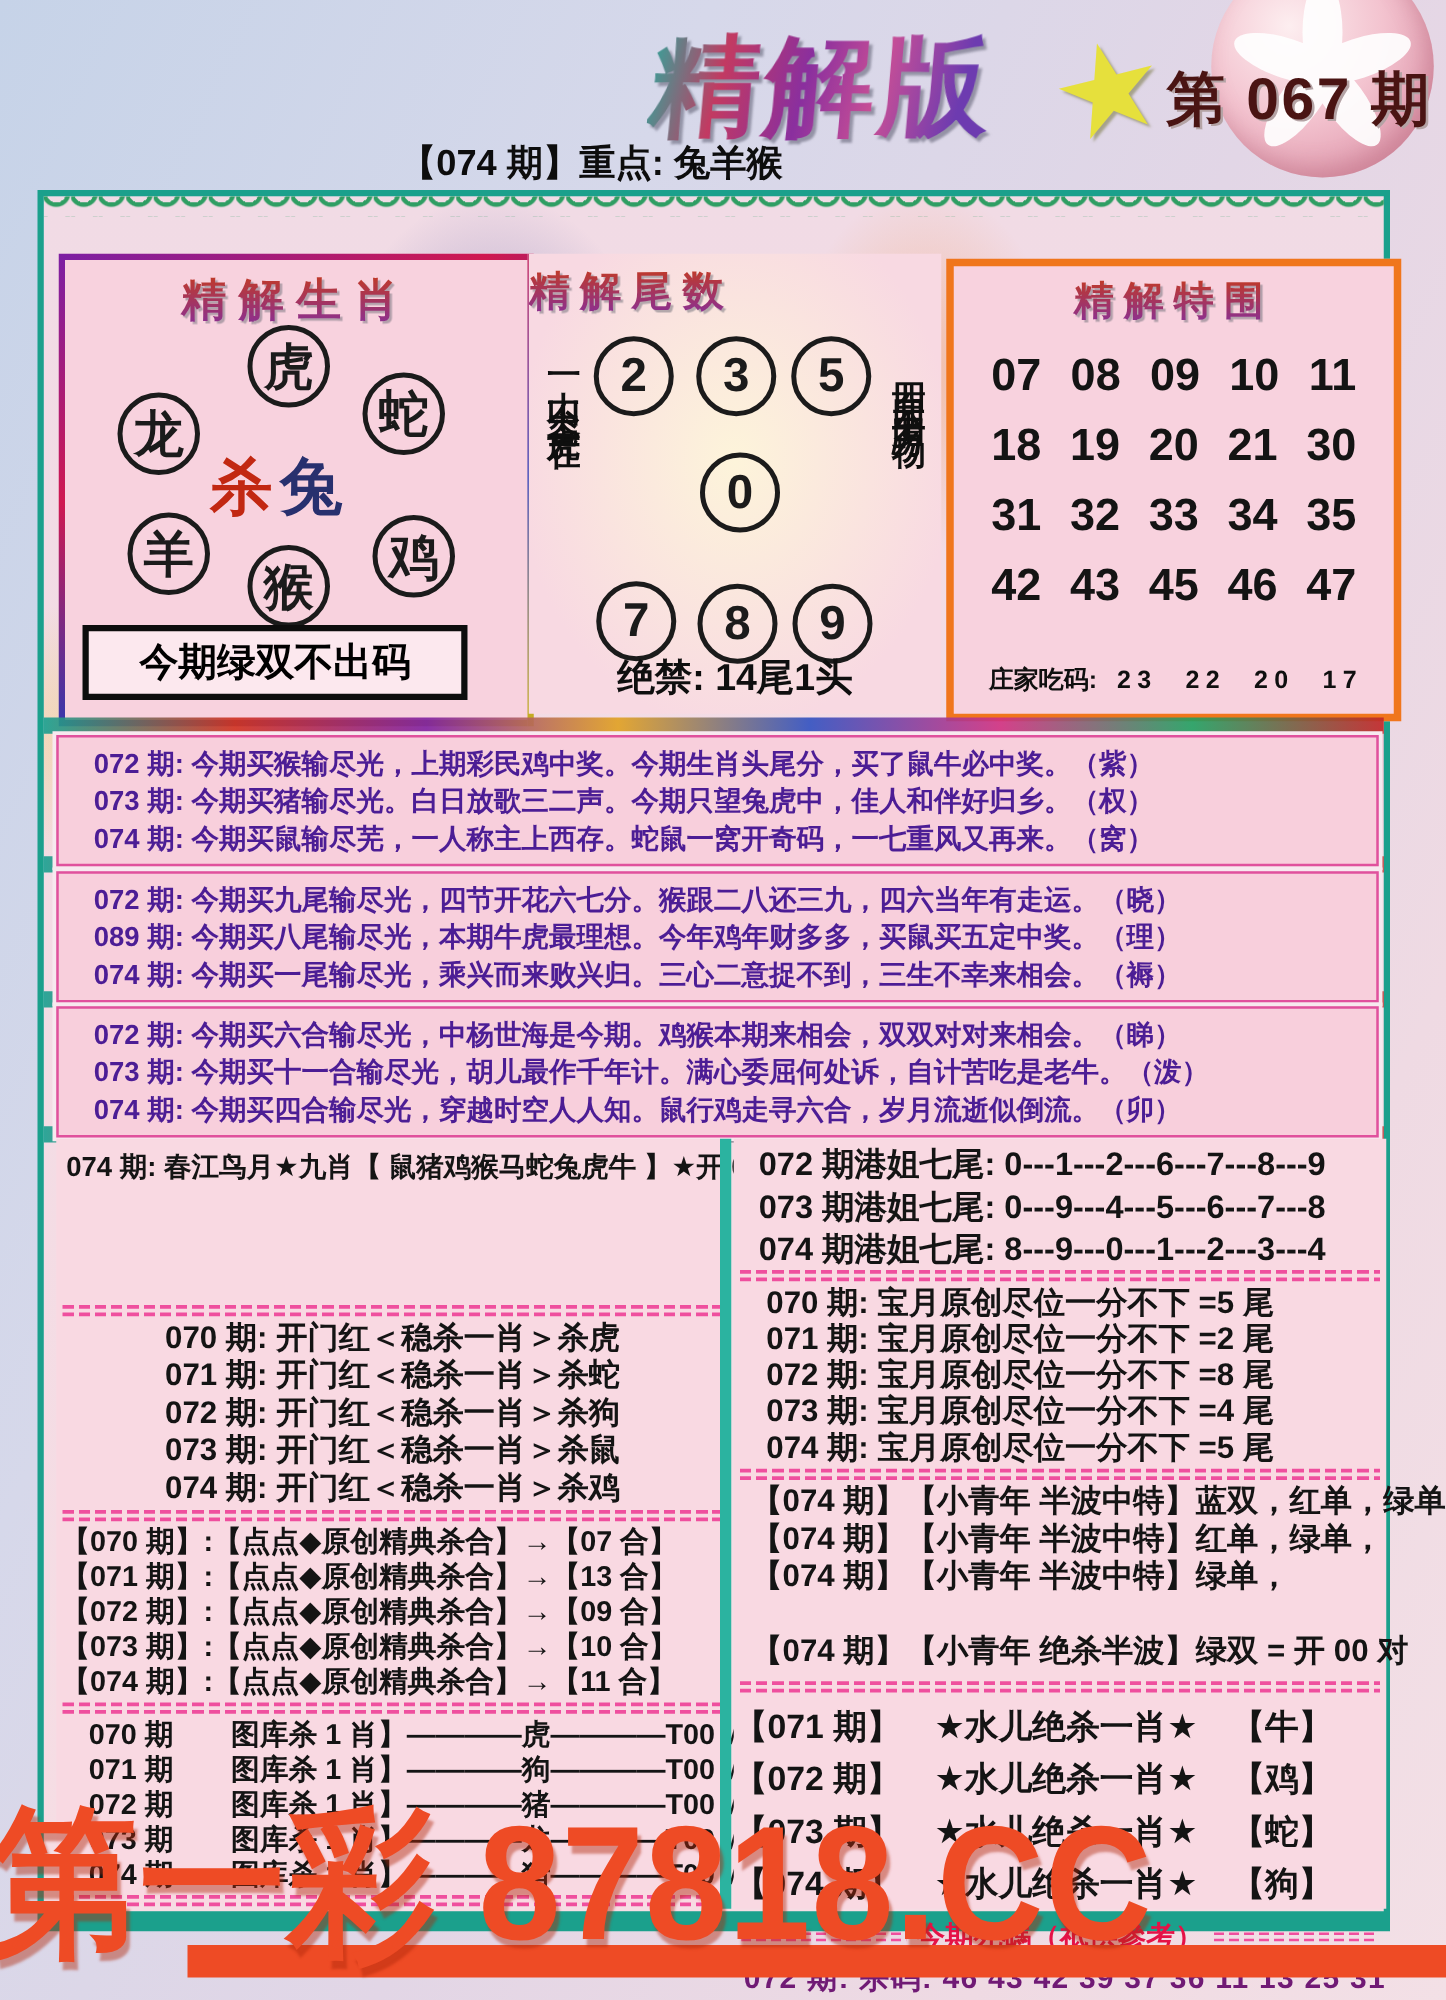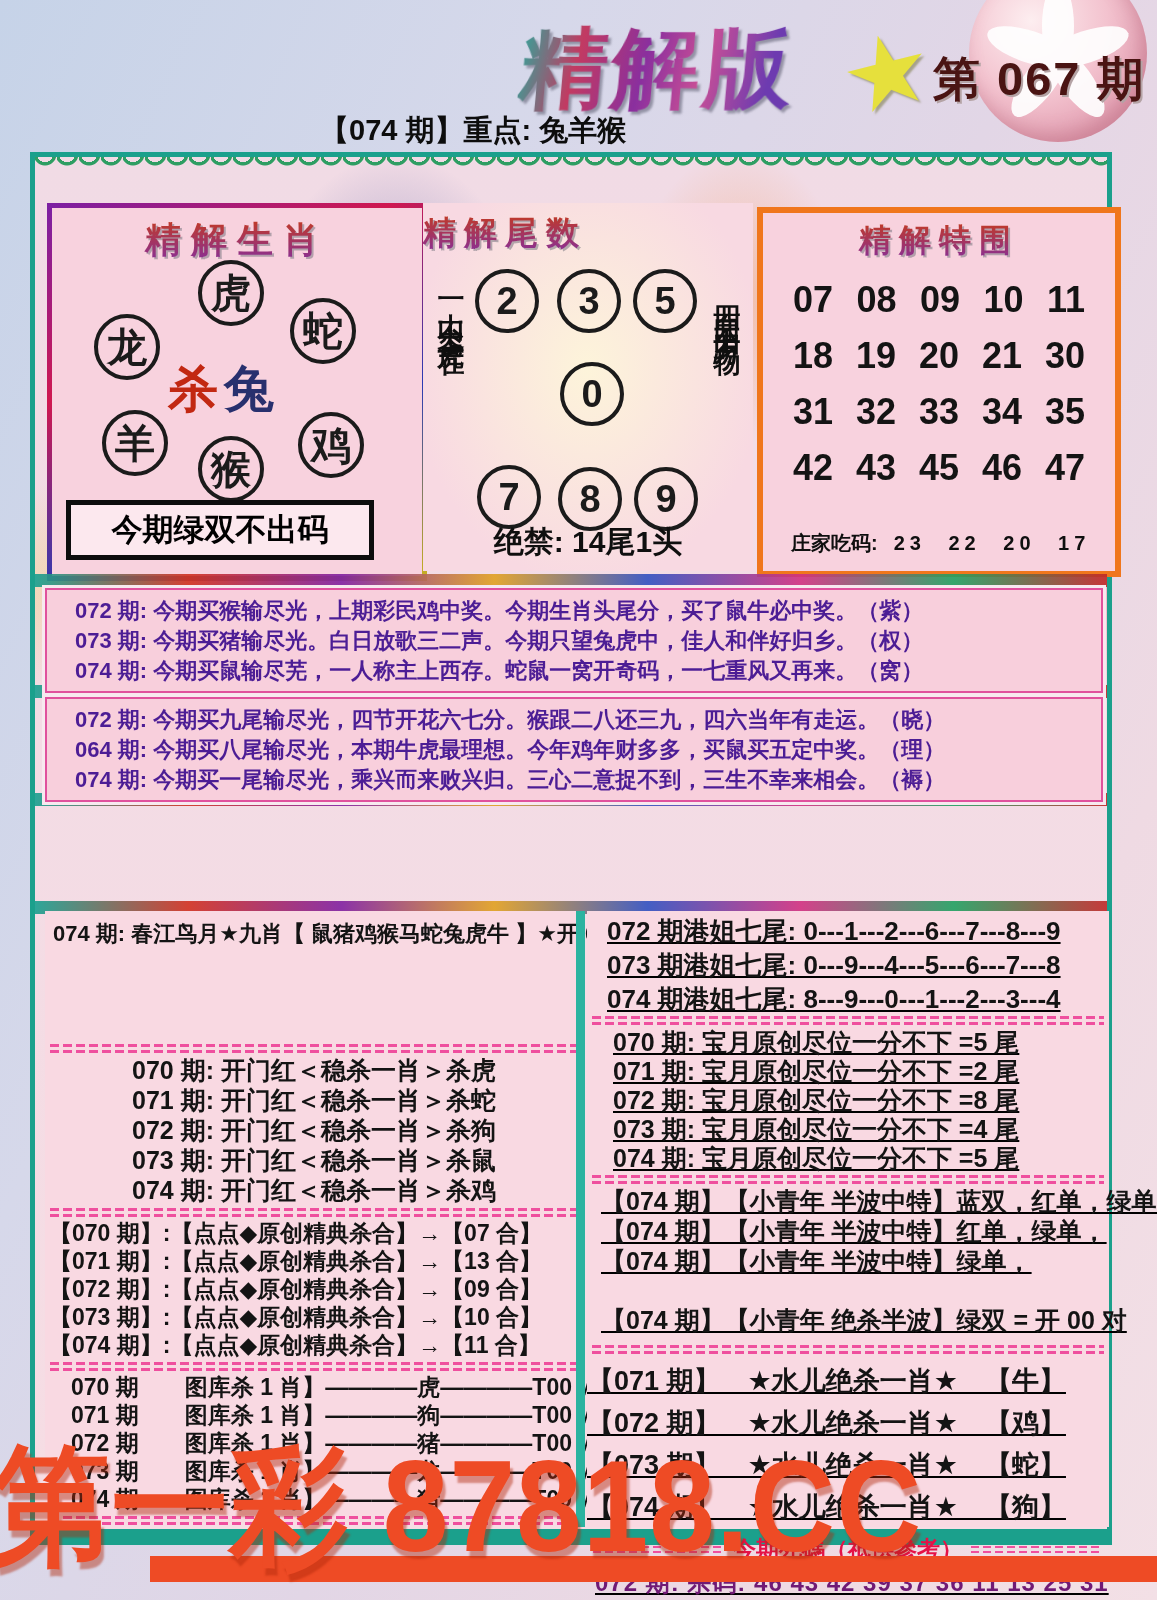--- a/index.html
+++ b/index.html
@@ -76,21 +76,21 @@
     background:linear-gradient(90deg,#18a090,#d03020,#8020a0,#e0a020,#3050c0,#d03080,#20a060,#c02828); }
 
   
   .poem{ position:absolute; left:10px; width:1030px; background:#f8cfdc; border:2px solid #e0519d;
     box-shadow:0 0 0 3px #f7e9ef; padding:5px 12px; }
   .poem p{ margin:1px 16px; font-size:22px; font-weight:bold; color:#4c1d95; white-space:nowrap; line-height:29px; }
 
   
   .panel{ position:absolute; background:#f9d9e2; }
   .panel-left{ left:10px; top:754px; width:538px; height:612px; }
-  .panel-right{ left:552px; top:754px; width:522px; height:616px;text-decoration:underline; }
+  .panel-right{ left:552px; top:754px; width:522px; height:616px; }
   .divider{ position:absolute; left:541px; top:754px; width:9px; height:616px; background:#2bb3a0; }
 
   .sep{ height:9px; margin:3px 5px; background-repeat:no-repeat;
     background-image:repeating-linear-gradient(90deg,#ef4f9e 0 9px,transparent 9px 13px),
                      repeating-linear-gradient(90deg,#ef4f9e 0 9px,transparent 9px 13px);
     background-size:100% 3px,100% 3px; background-position:0 0,0 6px; }
 
   .nine{ font-size:22px; font-weight:bold; color:#141414; padding:8px 0 0 8px; white-space:nowrap; }
   .spacer{ height:92px; }
   .kmh p{ margin:1px 0; text-align:center; font-size:25px; font-weight:bold; color:#141414; line-height:29px; }
@@ -208,22 +208,27 @@
     <div class="rb" style="top:636px;"></div>
     <div class="rb" style="top:744px;"></div>
 
     <div class="poem" style="top:431px;">
       <p>072 期:  今期买猴输尽光，上期彩民鸡中奖。今期生肖头尾分，买了鼠牛必中奖。（紫）</p>
       <p>073 期:  今期买猪输尽光。白日放歌三二声。今期只望兔虎中，佳人和伴好归乡。（权）</p>
       <p>074 期:  今期买鼠输尽芜，一人称主上西存。蛇鼠一窝开奇码，一七重风又再来。（窝）</p>
     </div>
     <div class="poem" style="top:540px;">
       <p>072 期:  今期买九尾输尽光，四节开花六七分。猴跟二八还三九，四六当年有走运。（晓）</p>
-      <p>064 期:  今期买八尾输尽光，本期牛虎最理想。今年鸡年财多多，买鼠买五定中奖。（理）</p>
+      <p>089 期:  今期买八尾输尽光，本期牛虎最理想。今年鸡年财多多，买鼠买五定中奖。（理）</p>
       <p>074 期:  今期买一尾输尽光，乘兴而来败兴归。三心二意捉不到，三生不幸来相会。（褥）</p>
+    </div>
+    <div class="poem" style="top:648px;">
+      <p>072 期:  今期买六合输尽光，中杨世海是今期。鸡猴本期来相会，双双对对来相会。（睇）</p>
+      <p>073 期:  今期买十一合输尽光，胡儿最作千年计。满心委屈何处诉，自计苦吃是老牛。（泼）</p>
+      <p>074 期:  今期买四合输尽光，穿越时空人人知。鼠行鸡走寻六合，岁月流逝似倒流。（卯）</p>
     </div>
 
     <div class="panel panel-left">
       <div class="nine">074 期:  春江鸟月★九肖【 鼠猪鸡猴马蛇兔虎牛 】★开 0000 中</div>
       <div class="spacer"></div>
       <div class="sep"></div>
       <div class="kmh">
         <p>070 期:  开门红＜稳杀一肖＞杀虎</p>
         <p>071 期:  开门红＜稳杀一肖＞杀蛇</p>
         <p>072 期:  开门红＜稳杀一肖＞杀狗</p>

